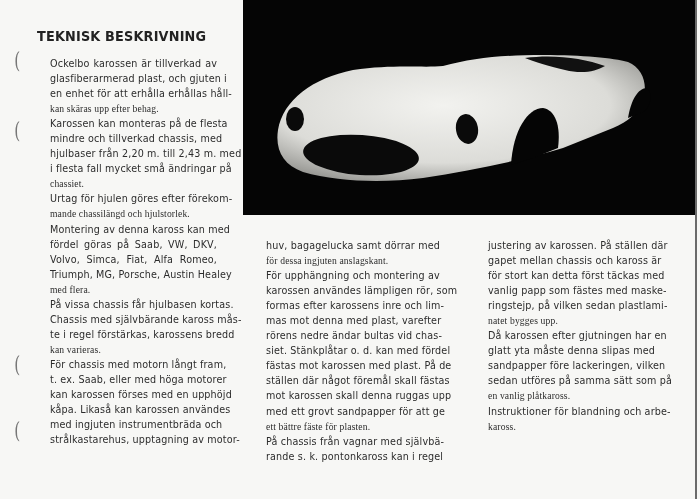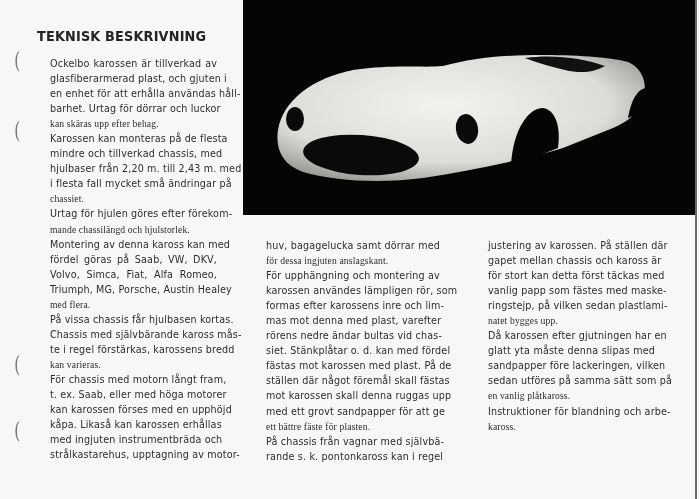--- a/index.html
+++ b/index.html
@@ -64,43 +64,42 @@
 </div>
 
 <span class="mark" style="left:13px;top:48px;">(</span>
 <span class="mark" style="left:13px;top:118px;">(</span>
 <span class="mark" style="left:13px;top:352px;">(</span>
 <span class="mark" style="left:13px;top:418px;">(</span>
 
 <div class="col col1">
     <span class="line">Ockelbo karossen är tillverkad av</span>
     <span class="line">glasfiberarmerad plast, och gjuten i</span>
-    <span class="line">en enhet för att erhålla användas håll-</span>
-    <span class="line">barhet. Urtag för dörrar och luckor</span>
+    <span class="line">en enhet för att erhålla erhållas håll-</span>
     <span class="line last">kan skäras upp efter behag.</span>
     <span class="line">Karossen kan monteras på de flesta</span>
     <span class="line">mindre och tillverkad chassis, med</span>
     <span class="line">hjulbaser från 2,20 m. till 2,43 m. med</span>
     <span class="line">i flesta fall mycket små ändringar på</span>
     <span class="line last">chassiet.</span>
     <span class="line">Urtag för hjulen göres efter förekom-</span>
     <span class="line last">mande chassilängd och hjulstorlek.</span>
     <span class="line">Montering av denna kaross kan med</span>
     <span class="line">fördel göras på Saab, VW, DKV,</span>
     <span class="line">Volvo, Simca, Fiat, Alfa Romeo,</span>
     <span class="line">Triumph, MG, Porsche, Austin Healey</span>
     <span class="line last">med flera.</span>
     <span class="line">På vissa chassis får hjulbasen kortas.</span>
     <span class="line">Chassis med självbärande kaross mås-</span>
     <span class="line">te i regel förstärkas, karossens bredd</span>
     <span class="line last">kan varieras.</span>
     <span class="line">För chassis med motorn långt fram,</span>
     <span class="line">t. ex. Saab, eller med höga motorer</span>
     <span class="line">kan karossen förses med en upphöjd</span>
-    <span class="line">kåpa. Likaså kan karossen erhållas</span>
+    <span class="line">kåpa. Likaså kan karossen användes</span>
     <span class="line">med ingjuten instrumentbräda och</span>
     <span class="line">strålkastarehus, upptagning av motor-</span>
   </div>
 <div class="col col2">
     <span class="line">huv, bagagelucka samt dörrar med</span>
     <span class="line last">för dessa ingjuten anslagskant.</span>
     <span class="line">För upphängning och montering av</span>
     <span class="line">karossen användes lämpligen rör, som</span>
     <span class="line">formas efter karossens inre och lim-</span>
     <span class="line">mas mot denna med plast, varefter</span>

